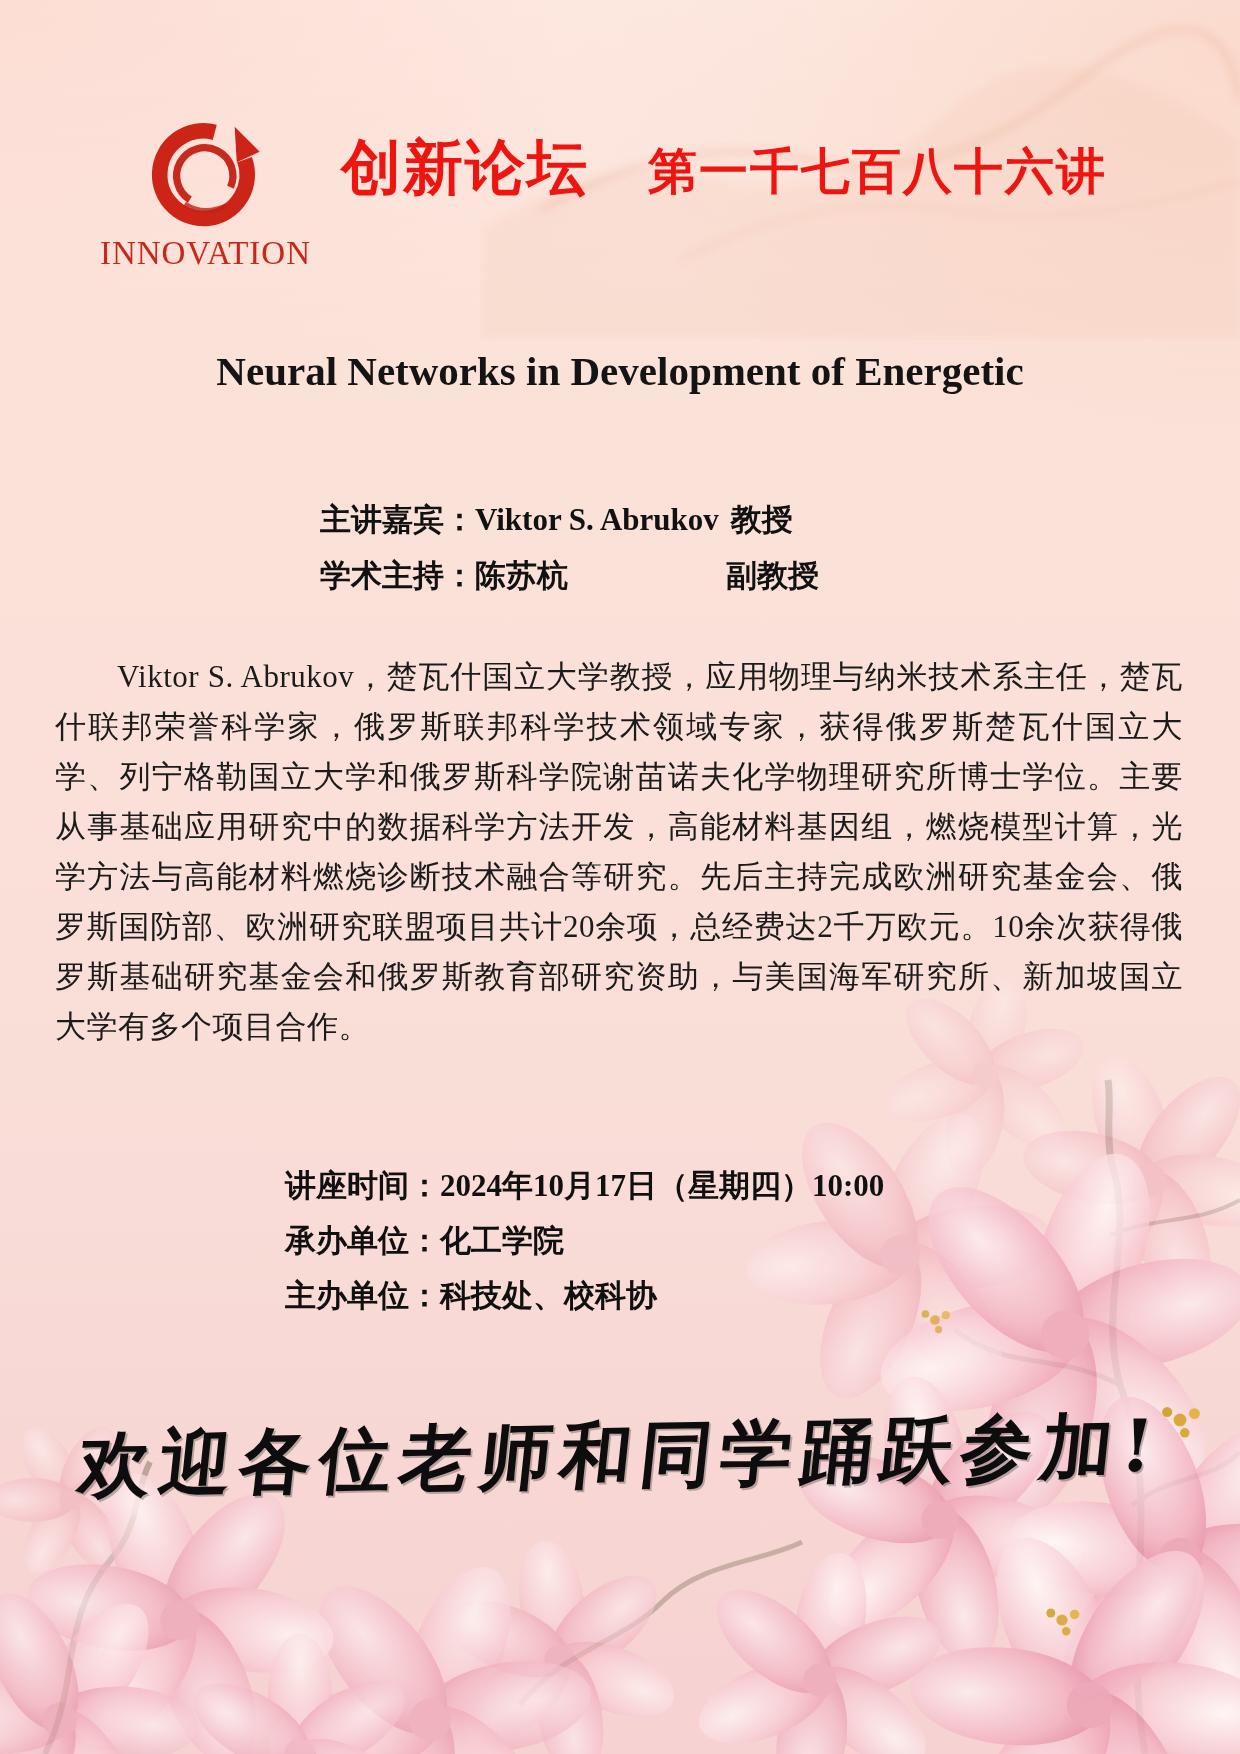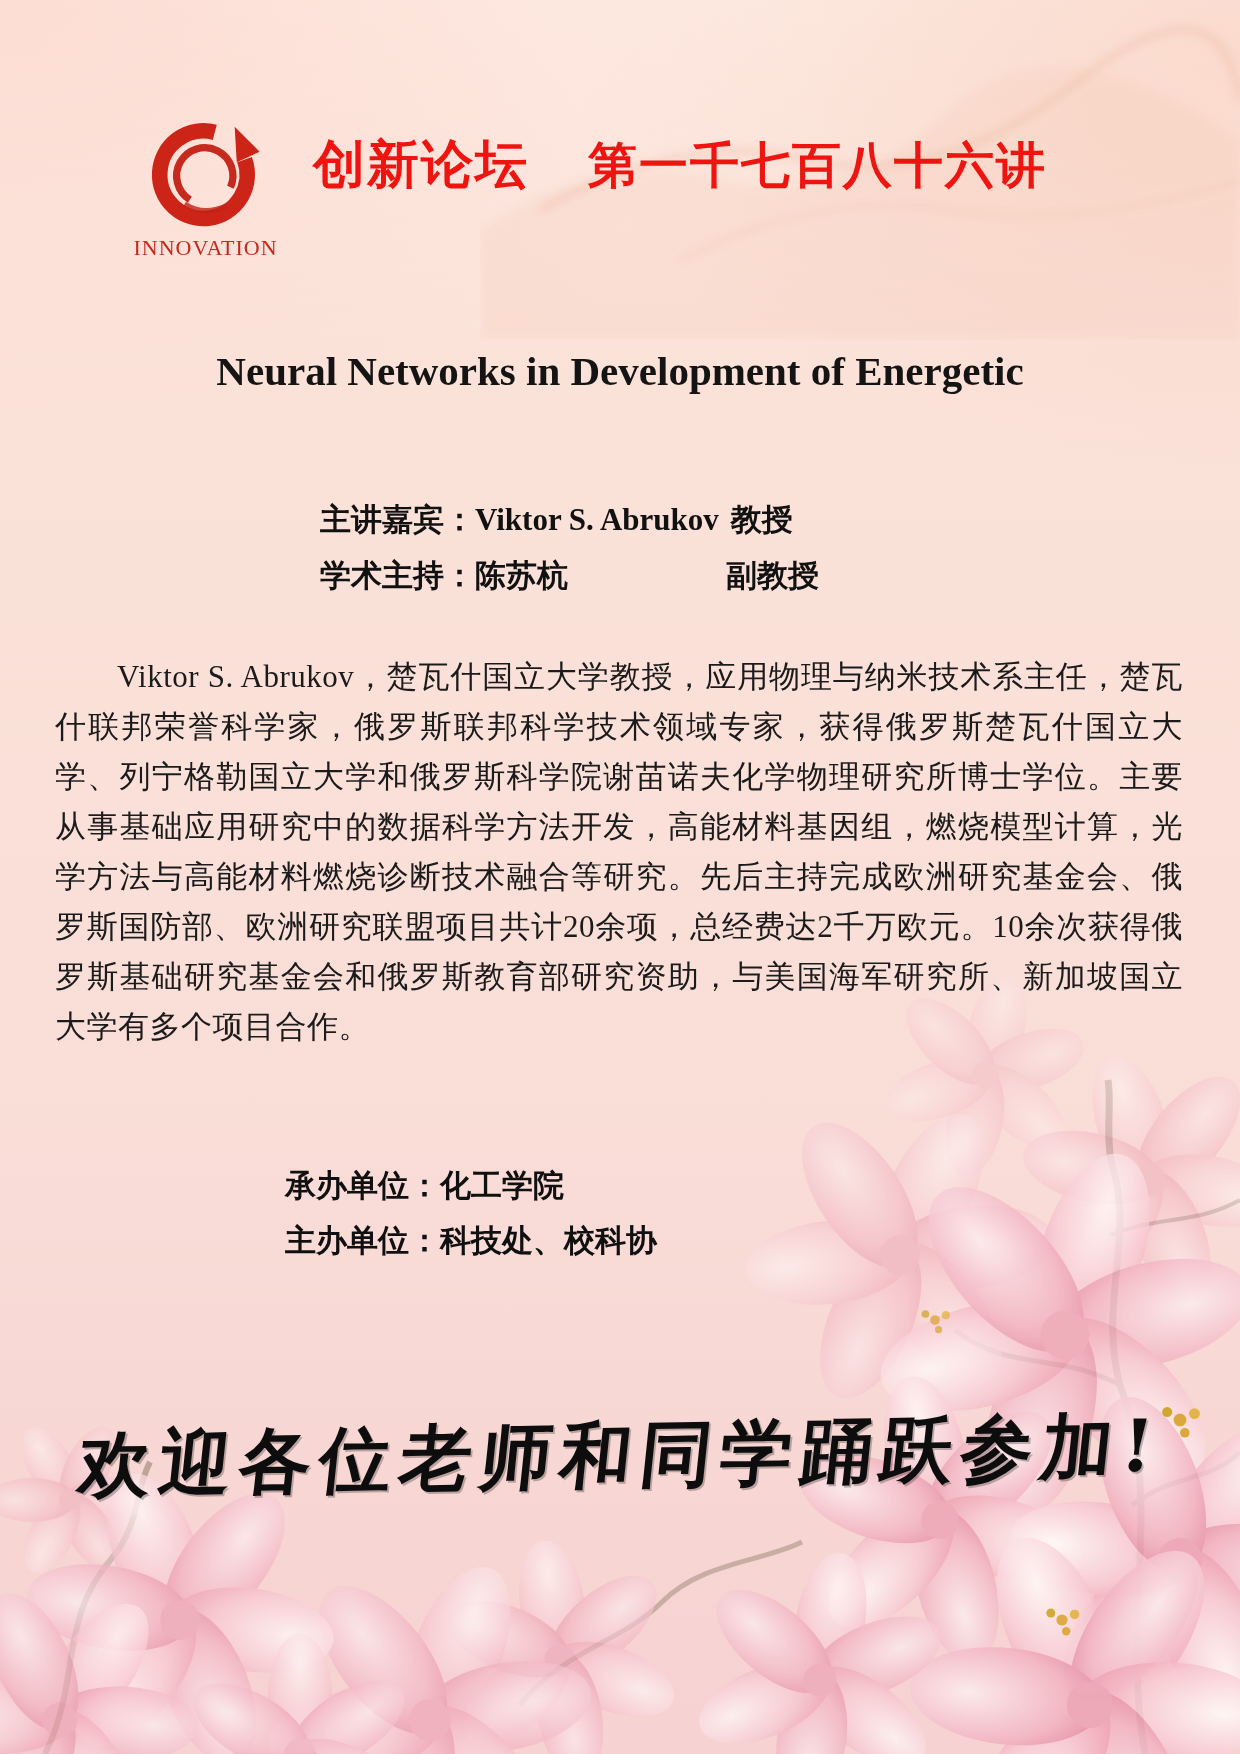--- a/index.html
+++ b/index.html
@@ -17,27 +17,27 @@
   svg{display:block;}
   .bg-mountains{position:absolute;top:0;right:0;z-index:0;opacity:.8;}
   .bg-flowers{position:absolute;top:0;left:0;z-index:1;}
   .content{position:absolute;inset:0;z-index:2;}
 
   
   .header{position:absolute;top:108px;left:98px;right:40px;display:flex;align-items:flex-start;}
   .logo{width:215px;text-align:center;}
   .logo-swirl{margin:0 auto;}
   .logo-text{
-    margin-top:2px;font-family:"Liberation Serif",serif;font-size:22px;color:#c5291c;
+    margin-top:2px;font-family:"Liberation Serif",serif;font-size:33px;color:#c5291c;
     letter-spacing:1px;font-weight:400;
   }
   .titles{display:flex;align-items:baseline;margin-top:30px;}
   .forum-title{
     font-family:"Liberation Sans","DejaVu Sans",sans-serif;
-    font-size:52px;font-weight:900;color:#ee1410;letter-spacing:2px;line-height:1;
+    font-size:60px;font-weight:900;color:#ee1410;letter-spacing:2px;margin-left:28px;line-height:1;
   }
   .lecture-number{
     font-size:49px;font-weight:700;color:#ee1410;margin-left:59px;line-height:1;letter-spacing:2px;
   }
 
   
   .en-title{
     position:absolute;top:338px;left:120px;right:120px;margin:8px;
     text-align:center;color:#141414;
     font-family:"Liberation Serif","DejaVu Serif",serif;
@@ -168,20 +168,21 @@
     <h1 class="en-title"><span>Neural Networks in Development of Energetic</span><br></h1>
 
     <div class="speakers">
       <div class="speaker-line"><span>主讲嘉宾：</span><span class="latin">Viktor S. Abrukov</span><span class="smallgap"></span><span>教授</span></div>
       <div class="speaker-line"><span>学术主持：</span><span>陈苏杭</span><span class="gap"></span><span>副教授</span></div>
     </div>
 
     <p class="bio">Viktor S. Abrukov，楚瓦什国立大学教授，应用物理与纳米技术系主任，楚瓦什联邦荣誉科学家，俄罗斯联邦科学技术领域专家，获得俄罗斯楚瓦什国立大学、列宁格勒国立大学和俄罗斯科学院谢苗诺夫化学物理研究所博士学位。主要从事基础应用研究中的数据科学方法开发，高能材料基因组，燃烧模型计算，光学方法与高能材料燃烧诊断技术融合等研究。先后主持完成欧洲研究基金会、俄罗斯国防部、欧洲研究联盟项目共计20余项，总经费达2千万欧元。10余次获得俄罗斯基础研究基金会和俄罗斯教育部研究资助，与美国海军研究所、新加坡国立大学有多个项目合作。</p>
 
     <div class="details">
+      <div class="detail-line"><span>讲座时间：</span><span>2024年10月17日（星期四）10:00</span></div>
       <div class="detail-line"><span>承办单位：</span><span>化工学院</span></div>
       <div class="detail-line"><span>主办单位：</span><span>科技处、校科协</span></div>
     </div>
 
     <div class="welcome">欢迎各位老师和同学踊跃参加!</div>
 
   </div>
 </div>
 
 </body></html>

